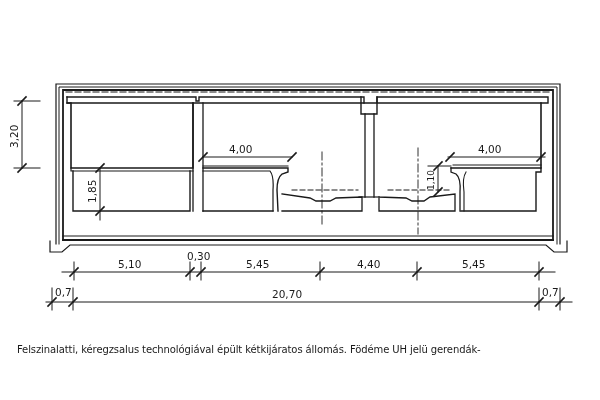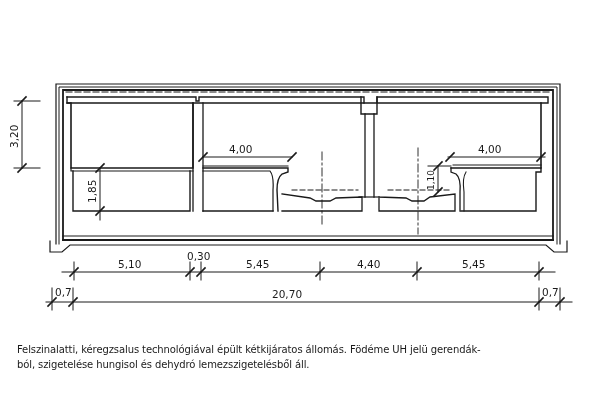--- a/index.html
+++ b/index.html
@@ -147,14 +147,13 @@
   <text class="dimtext" x="357" y="268">4,40</text>
   <text class="dimtext" x="462" y="268">5,45</text>
 
   <text class="dimtext" x="55" y="296">0,7</text>
   <text class="dimtext" x="272" y="298">20,70</text>
   <text class="dimtext" x="542" y="296">0,7</text>
 </svg>
 
 <div class="caption">
   <span>Felszinalatti, kéregzsalus technológiával épült kétkijáratos állomás. Födéme UH jelü gerendák-</span>
-  <span>ból, szigetelése hungisol és dehydró lemezszigetelésből áll.</span>
 </div>
 
 </body></html>

